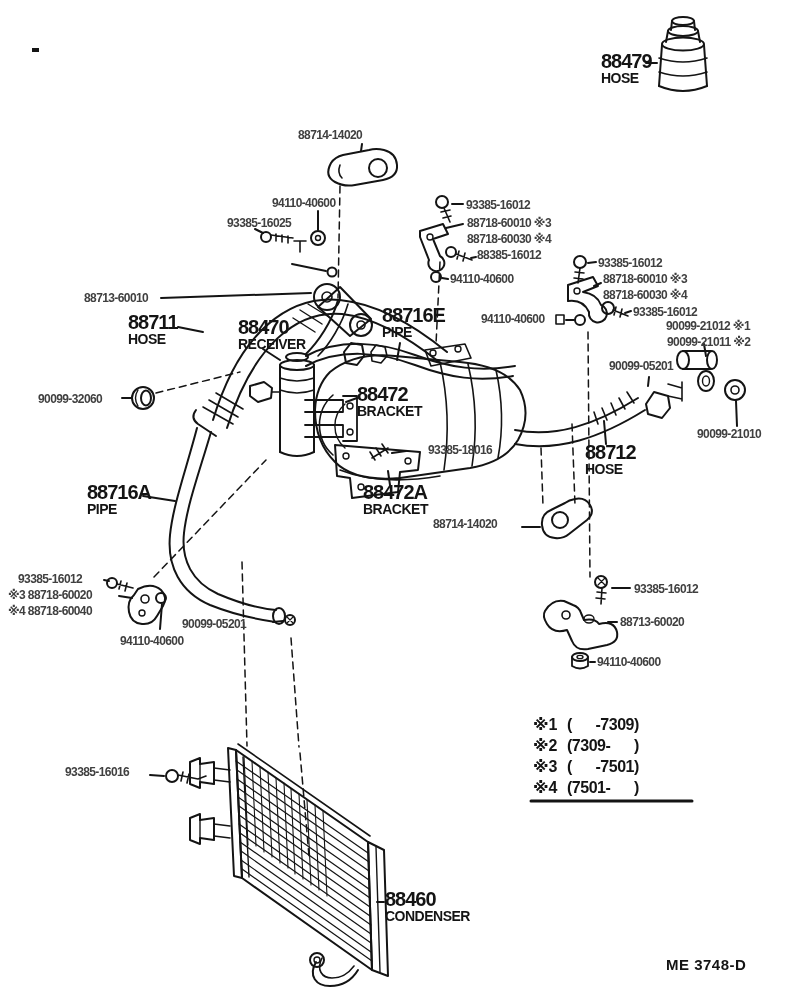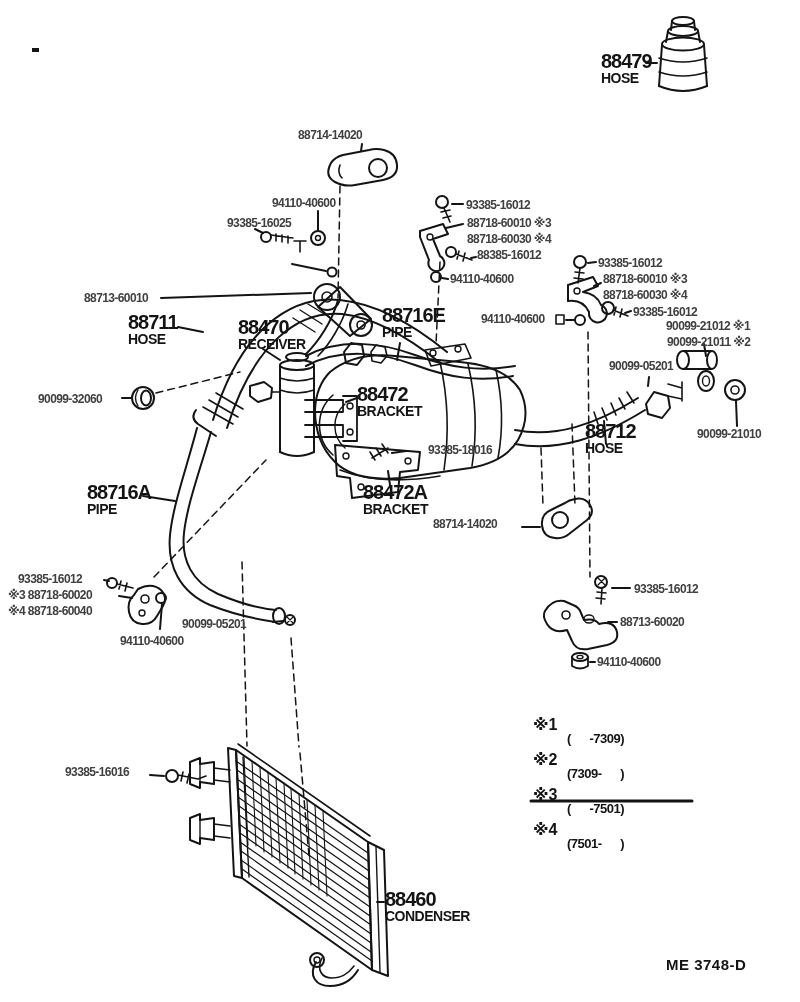--- a/index.html
+++ b/index.html
@@ -7,21 +7,21 @@
         font-family:"Liberation Sans","DejaVu Sans",sans-serif;color:#141414;border-radius:26px;}
   svg{position:absolute;left:0;top:0;}
   .callout{position:absolute;font-size:12px;font-weight:bold;letter-spacing:-0.6px;
            white-space:nowrap;line-height:15px;color:#404040;transform:scaleY(1.04);}
   .part-label{position:absolute;white-space:nowrap;color:#141414;}
   .part-label .pnum{font-size:20px;font-weight:bold;letter-spacing:-1px;line-height:19px;}
   .part-label .pname{font-size:14px;font-weight:bold;letter-spacing:-0.5px;line-height:14px;}
   .legend{position:absolute;left:533px;top:714px;}
   .legend-row{display:flex;font-weight:bold;white-space:pre;line-height:21px;}
   .legend-row .mark{font-size:16px;width:34px;}
-  .legend-row .range{font-size:13px;letter-spacing:-0.5px;margin-top:14px;}
+  .legend-row .range{font-size:16px;letter-spacing:-0.5px;}
   .doc-code{position:absolute;left:666px;top:956px;font-size:15px;font-weight:bold;
             letter-spacing:0.5px;color:#141414;}
 </style>
 </head>
 <body>
 
 <div id="page">
 
   <svg width="800" height="1002" viewBox="0 0 800 1002">
     <g fill="none" stroke="#141414" stroke-width="2" stroke-linecap="round" stroke-linejoin="round">
@@ -316,21 +316,21 @@
       <div class="pname">RECEIVER</div>
     </div>
   <div class="part-label" style="left:382px;top:306px">
       <div class="pnum">88716E</div>
       <div class="pname">PIPE</div>
     </div>
   <div class="part-label" style="left:357px;top:385px">
       <div class="pnum">88472</div>
       <div class="pname">BRACKET</div>
     </div>
-  <div class="part-label" style="left:585px;top:422px">
+  <div class="part-label" style="left:585px;top:443px">
       <div class="pnum">88712</div>
       <div class="pname">HOSE</div>
     </div>
   <div class="part-label" style="left:87px;top:483px">
       <div class="pnum">88716A</div>
       <div class="pname">PIPE</div>
     </div>
   <div class="part-label" style="left:363px;top:483px">
       <div class="pnum">88472A</div>
       <div class="pname">BRACKET</div>

